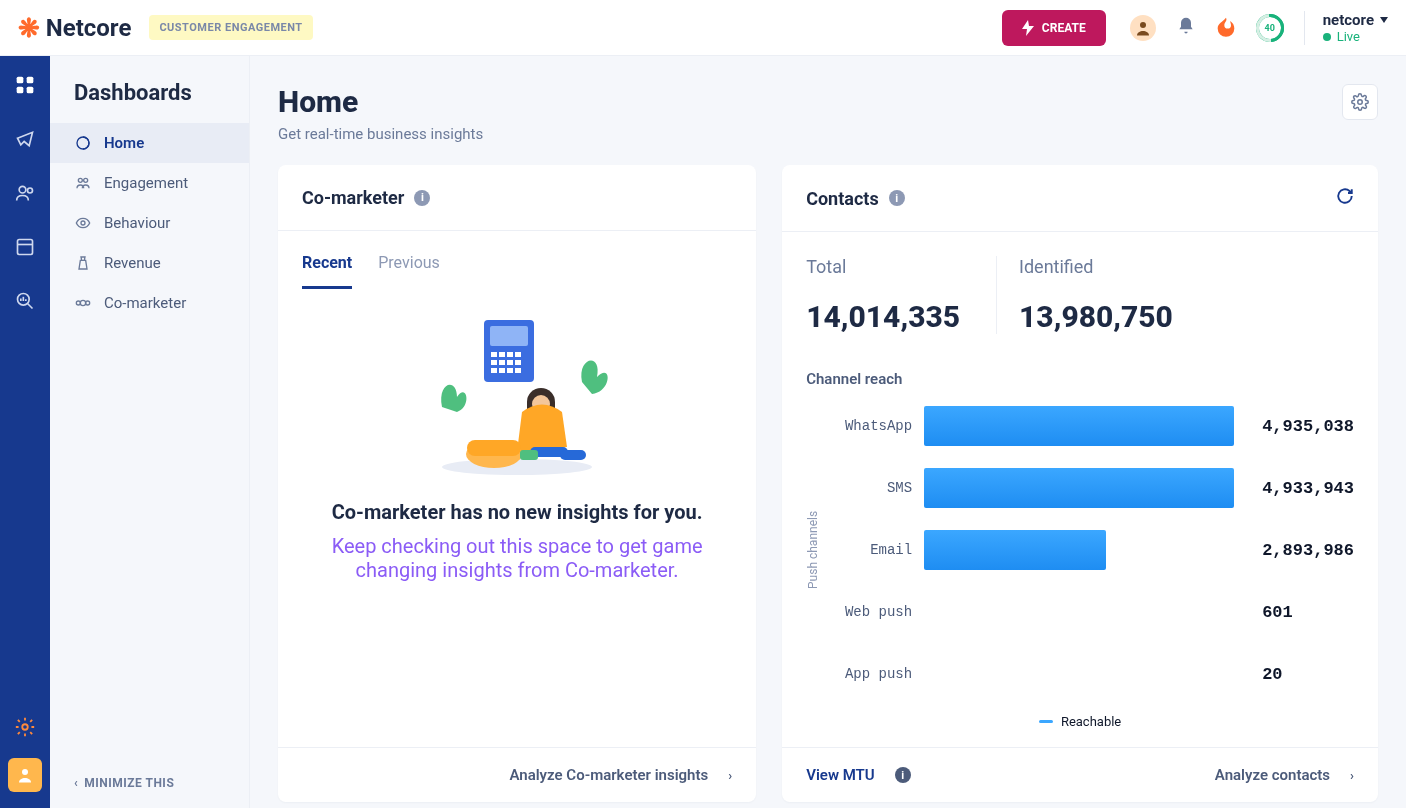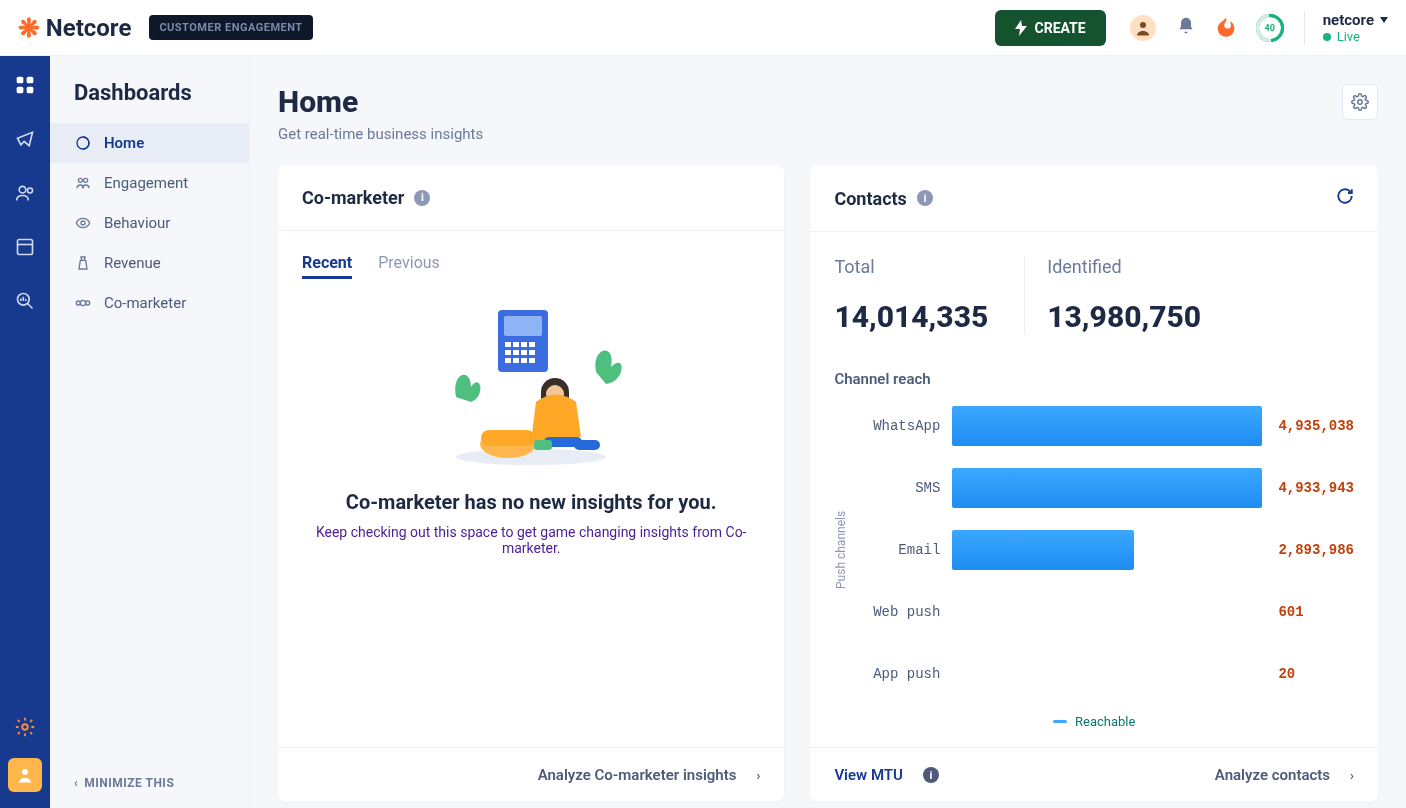--- a/index.html
+++ b/index.html
@@ -24,37 +24,37 @@
     display: flex;
     align-items: center;
     gap: 6px;
     font-size: 24px;
     font-weight: 700;
     color: #1e2a44;
   }
   .brand-logo { color:#ff6a2b; font-weight:900; font-size:26px; }
   .brand-badge {
     margin-left: 18px;
-    background: #0f172a;
+    background: #fef9c3;
     color: #7a88a8;
     font-size: 11px;
     font-weight: 700;
     letter-spacing: 0.5px;
     padding: 6px 10px;
     border-radius: 4px;
   }
   .top-spacer { flex: 1; }
   .create-btn {
     display: flex;
     align-items: center;
     gap: 8px;
-    background: #14532d;
+    background: #be185d;
     color: #fff;
     font-weight: 700;
-    font-size: 14px;
+    font-size: 12px;
     padding: 10px 20px;
     border-radius: 6px;
     cursor: pointer;
   }
   .top-icons { display:flex; align-items:center; gap:20px; margin-left:24px; }
   .top-divider { width:1px; height:34px; background:#e3e7ef; margin-left:20px; }
   .account { display:flex; flex-direction:column; margin-left:18px; line-height:1.2; }
   .account-name { font-weight:700; font-size:15px; display:flex; align-items:center; gap:6px; }
   .account-status { font-size:13px; color:#19b27b; display:flex; align-items:center; gap:6px; }
   .dot-live { width:8px; height:8px; background:#19b27b; border-radius:50%; }
@@ -112,43 +112,43 @@
   .card-divider { height:1px; background:#eceff5; }
   .card-body { padding:18px 24px; flex:1; }
   .card-footer { border-top:1px solid #eceff5; padding:18px 24px; display:flex; justify-content:space-between; align-items:center; }
   .footer-link { font-size:15px; font-weight:600; display:flex; align-items:center; gap:20px; cursor:pointer; }
   .footer-link.primary { color:#17398e; }
   .footer-link.secondary { color:#4c5b7a; }
   .chev { font-size:13px; color:inherit; }
 
   
   .tabs { display:flex; gap:26px; border-bottom:1px solid #fff; margin-bottom:18px; margin-top:4px; }
-  .tab { padding-bottom:4px; font-size:16px; color:#8d99b4; cursor:pointer; }
+  .tab { padding-bottom:14px; font-size:16px; color:#8d99b4; cursor:pointer; }
   .tab.active { color:#17398e; font-weight:700; border-bottom:3px solid #17398e; }
   .empty-state { display:flex; flex-direction:column; align-items:center; text-align:center; padding:4px 10px 20px; }
   .illustration { width:210px; height:170px; position:relative; margin-bottom:18px; }
   .empty-title { font-size:20px; font-weight:700; margin-bottom:10px; }
-  .empty-text { font-size:14px; color:#4c1d95; }
+  .empty-text { font-size:20px; color:#8b5cf6; }
 
   
   .stats-row { display:flex; padding-top:6px; padding-bottom:10px; }
   .stat { flex:0 0 auto; padding-right:36px; }
   .stat + .stat { border-left:1px solid #eceff5; padding-left:22px; }
   .stat-label { font-size:18px; color:#6b7a99; margin-bottom:16px; }
   .stat-value { font-size:30px; font-weight:800; color:#1e2a44;margin-top:22px; }
   .section-label { font-size:15px; font-weight:600; color:#4c5b7a; margin:26px 0 18px; }
   .chart-area { display:flex; }
   .axis-label { writing-mode:vertical-rl; transform:rotate(180deg); font-size:12px; color:#8d99b4; text-align:center; margin-right:8px; padding:20px 0; }
   .bars { flex:1; display:flex; flex-direction:column; gap:22px; }
   .bar-row { display:flex; align-items:center; gap:12px;font-family:Liberation Mono, monospace; }
   .bar-label { width:84px; text-align:right; font-size:14px; color:#4c5b7a; }
   .bar-track { flex:0 0 auto; width:310px; height:40px; position:relative; }
   .bar-fill { height:100%; background:linear-gradient(180deg,#3ba7ff 0%,#1e8df2 100%); border-radius:2px; }
-  .bar-value { font-size:14px; font-weight:600; color:#c2410c; margin-left:4px; }
-  .legend { display:flex; justify-content:center; gap:8px; align-items:center; font-size:13px; color:#0f766e; margin-top:20px; }
+  .bar-value { font-size:17px; font-weight:600; color:#0f172a; margin-left:16px; }
+  .legend { display:flex; justify-content:center; gap:8px; align-items:center; font-size:13px; color:#0f172a; margin-top:20px; }
   .legend-swatch { width:14px; height:3px; background:#3ba7ff; border-radius:2px; }
 
   .refresh-ic { color:#17398e; cursor:pointer; }
   .footer-spacer { flex:1; }
 </style>
 </head>
 <body>
 
 <div class="topbar">
   <div class="brand">

